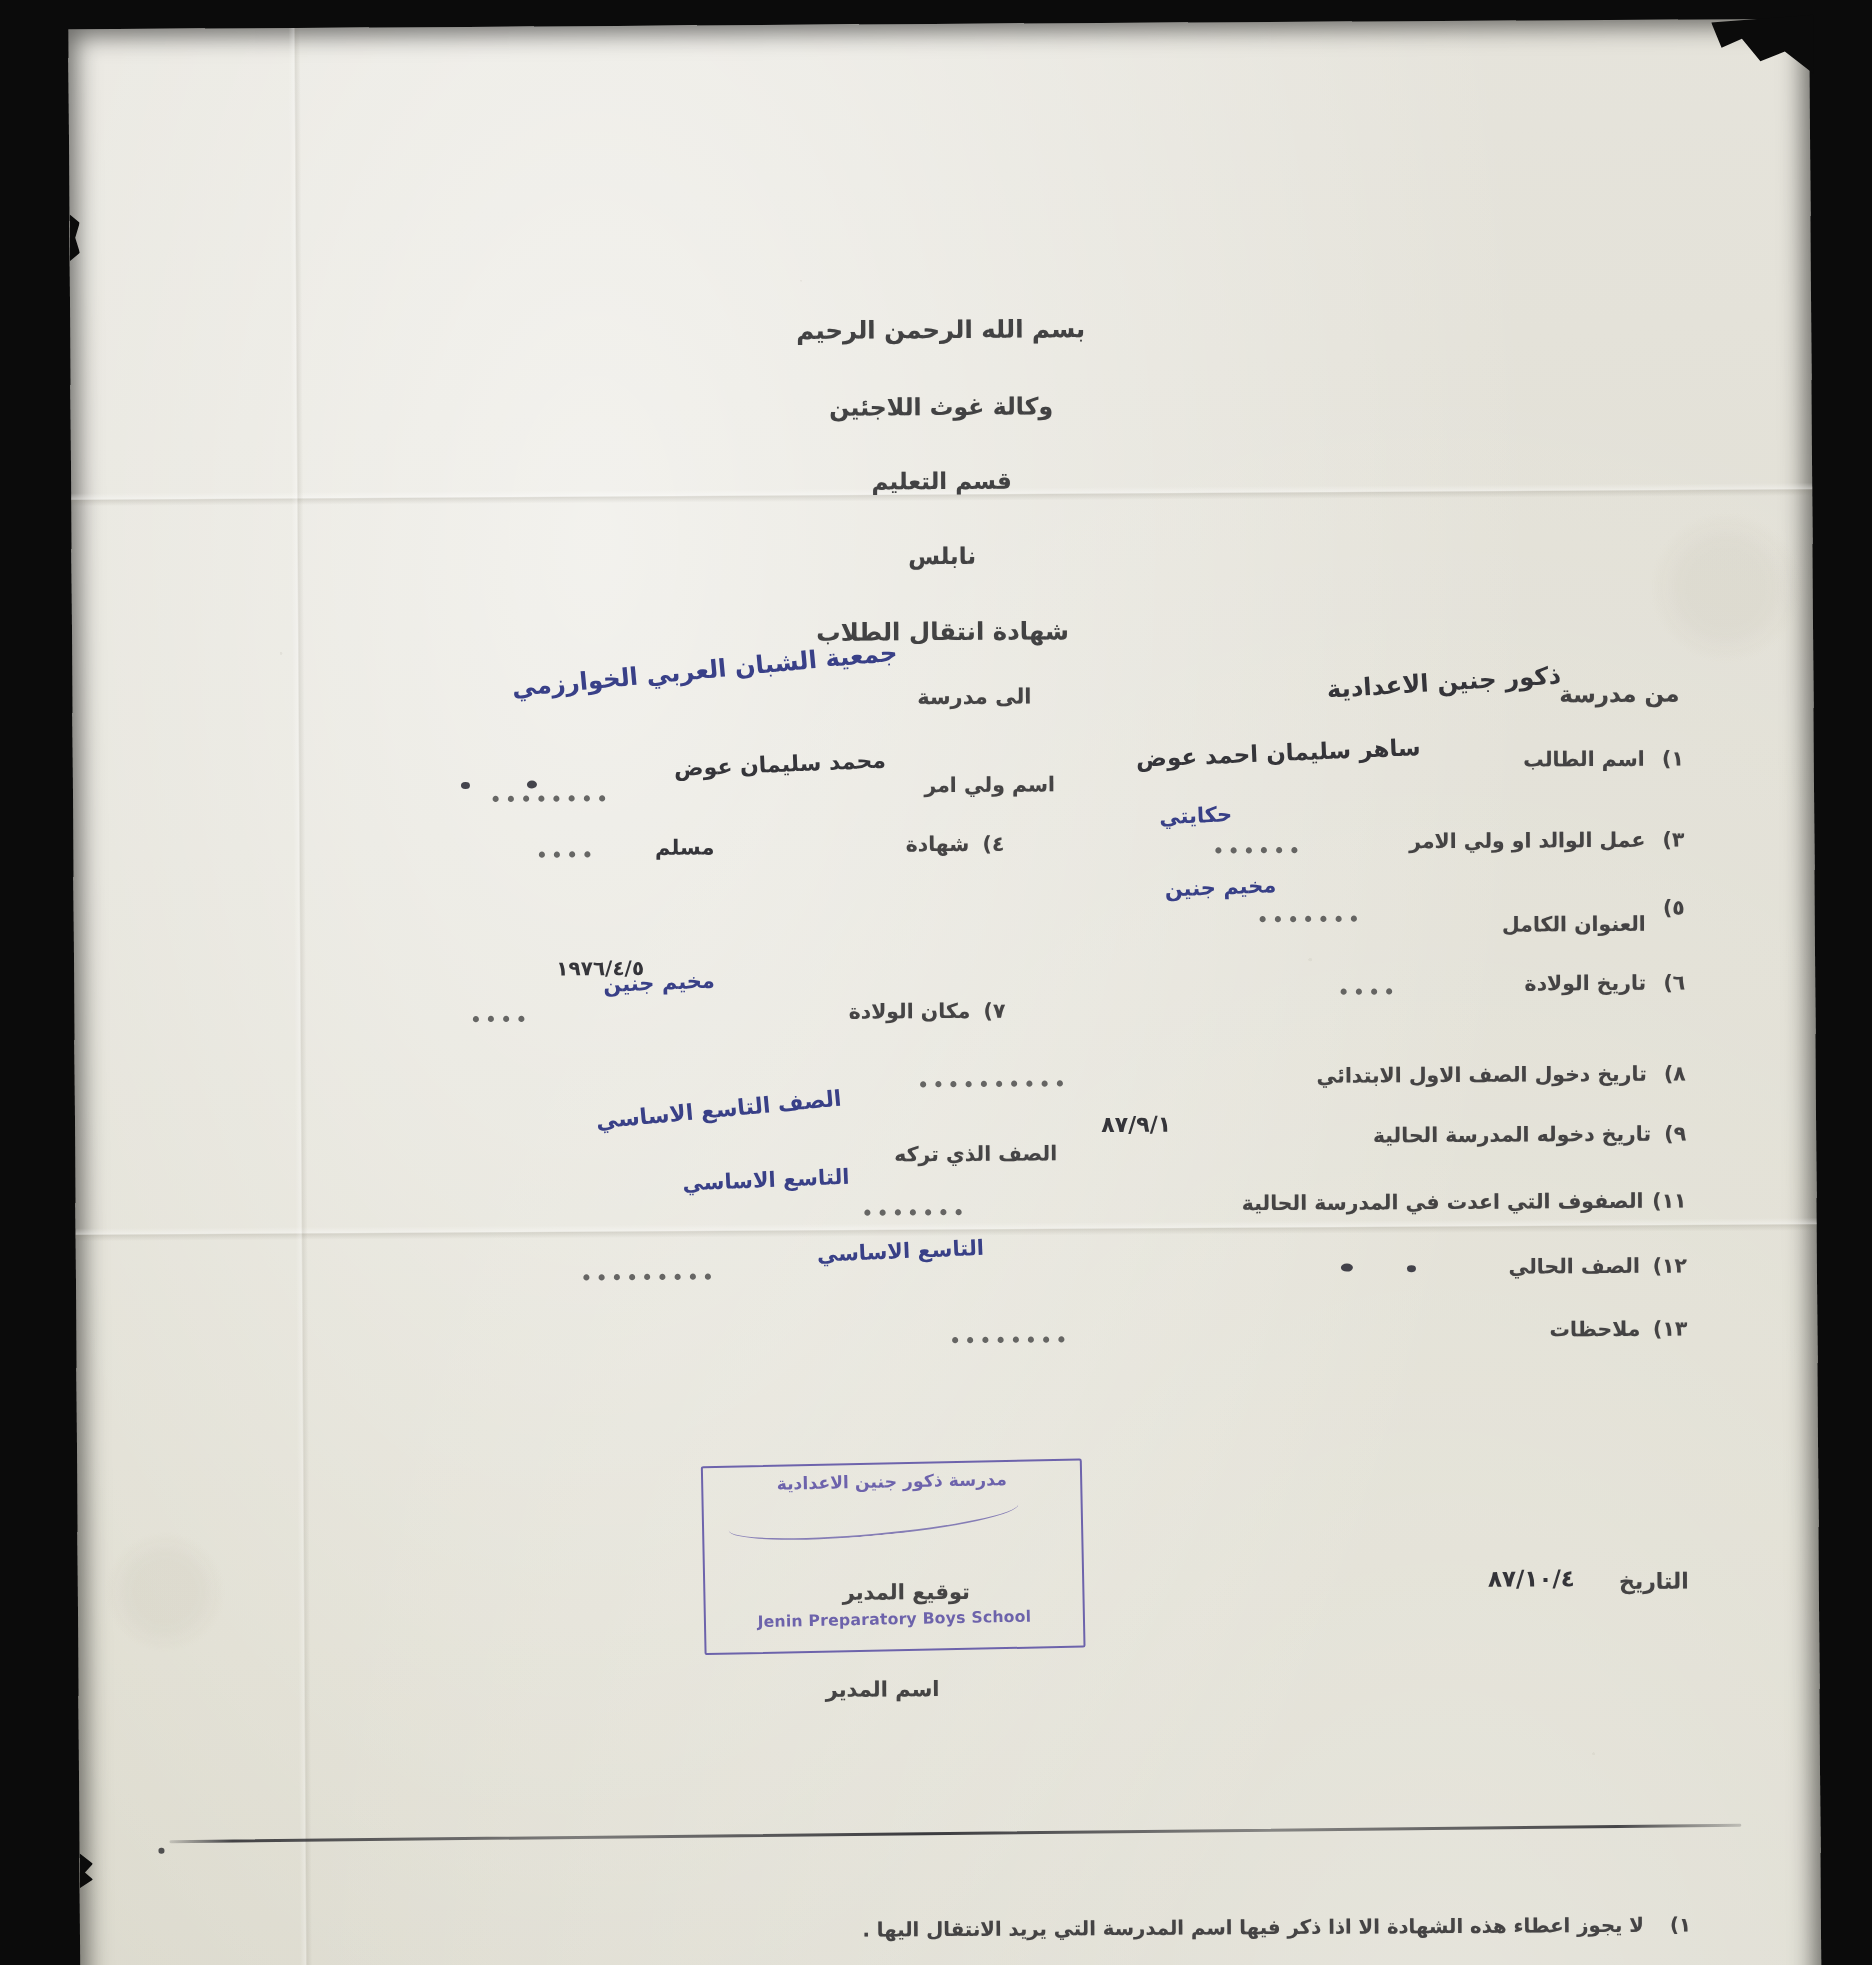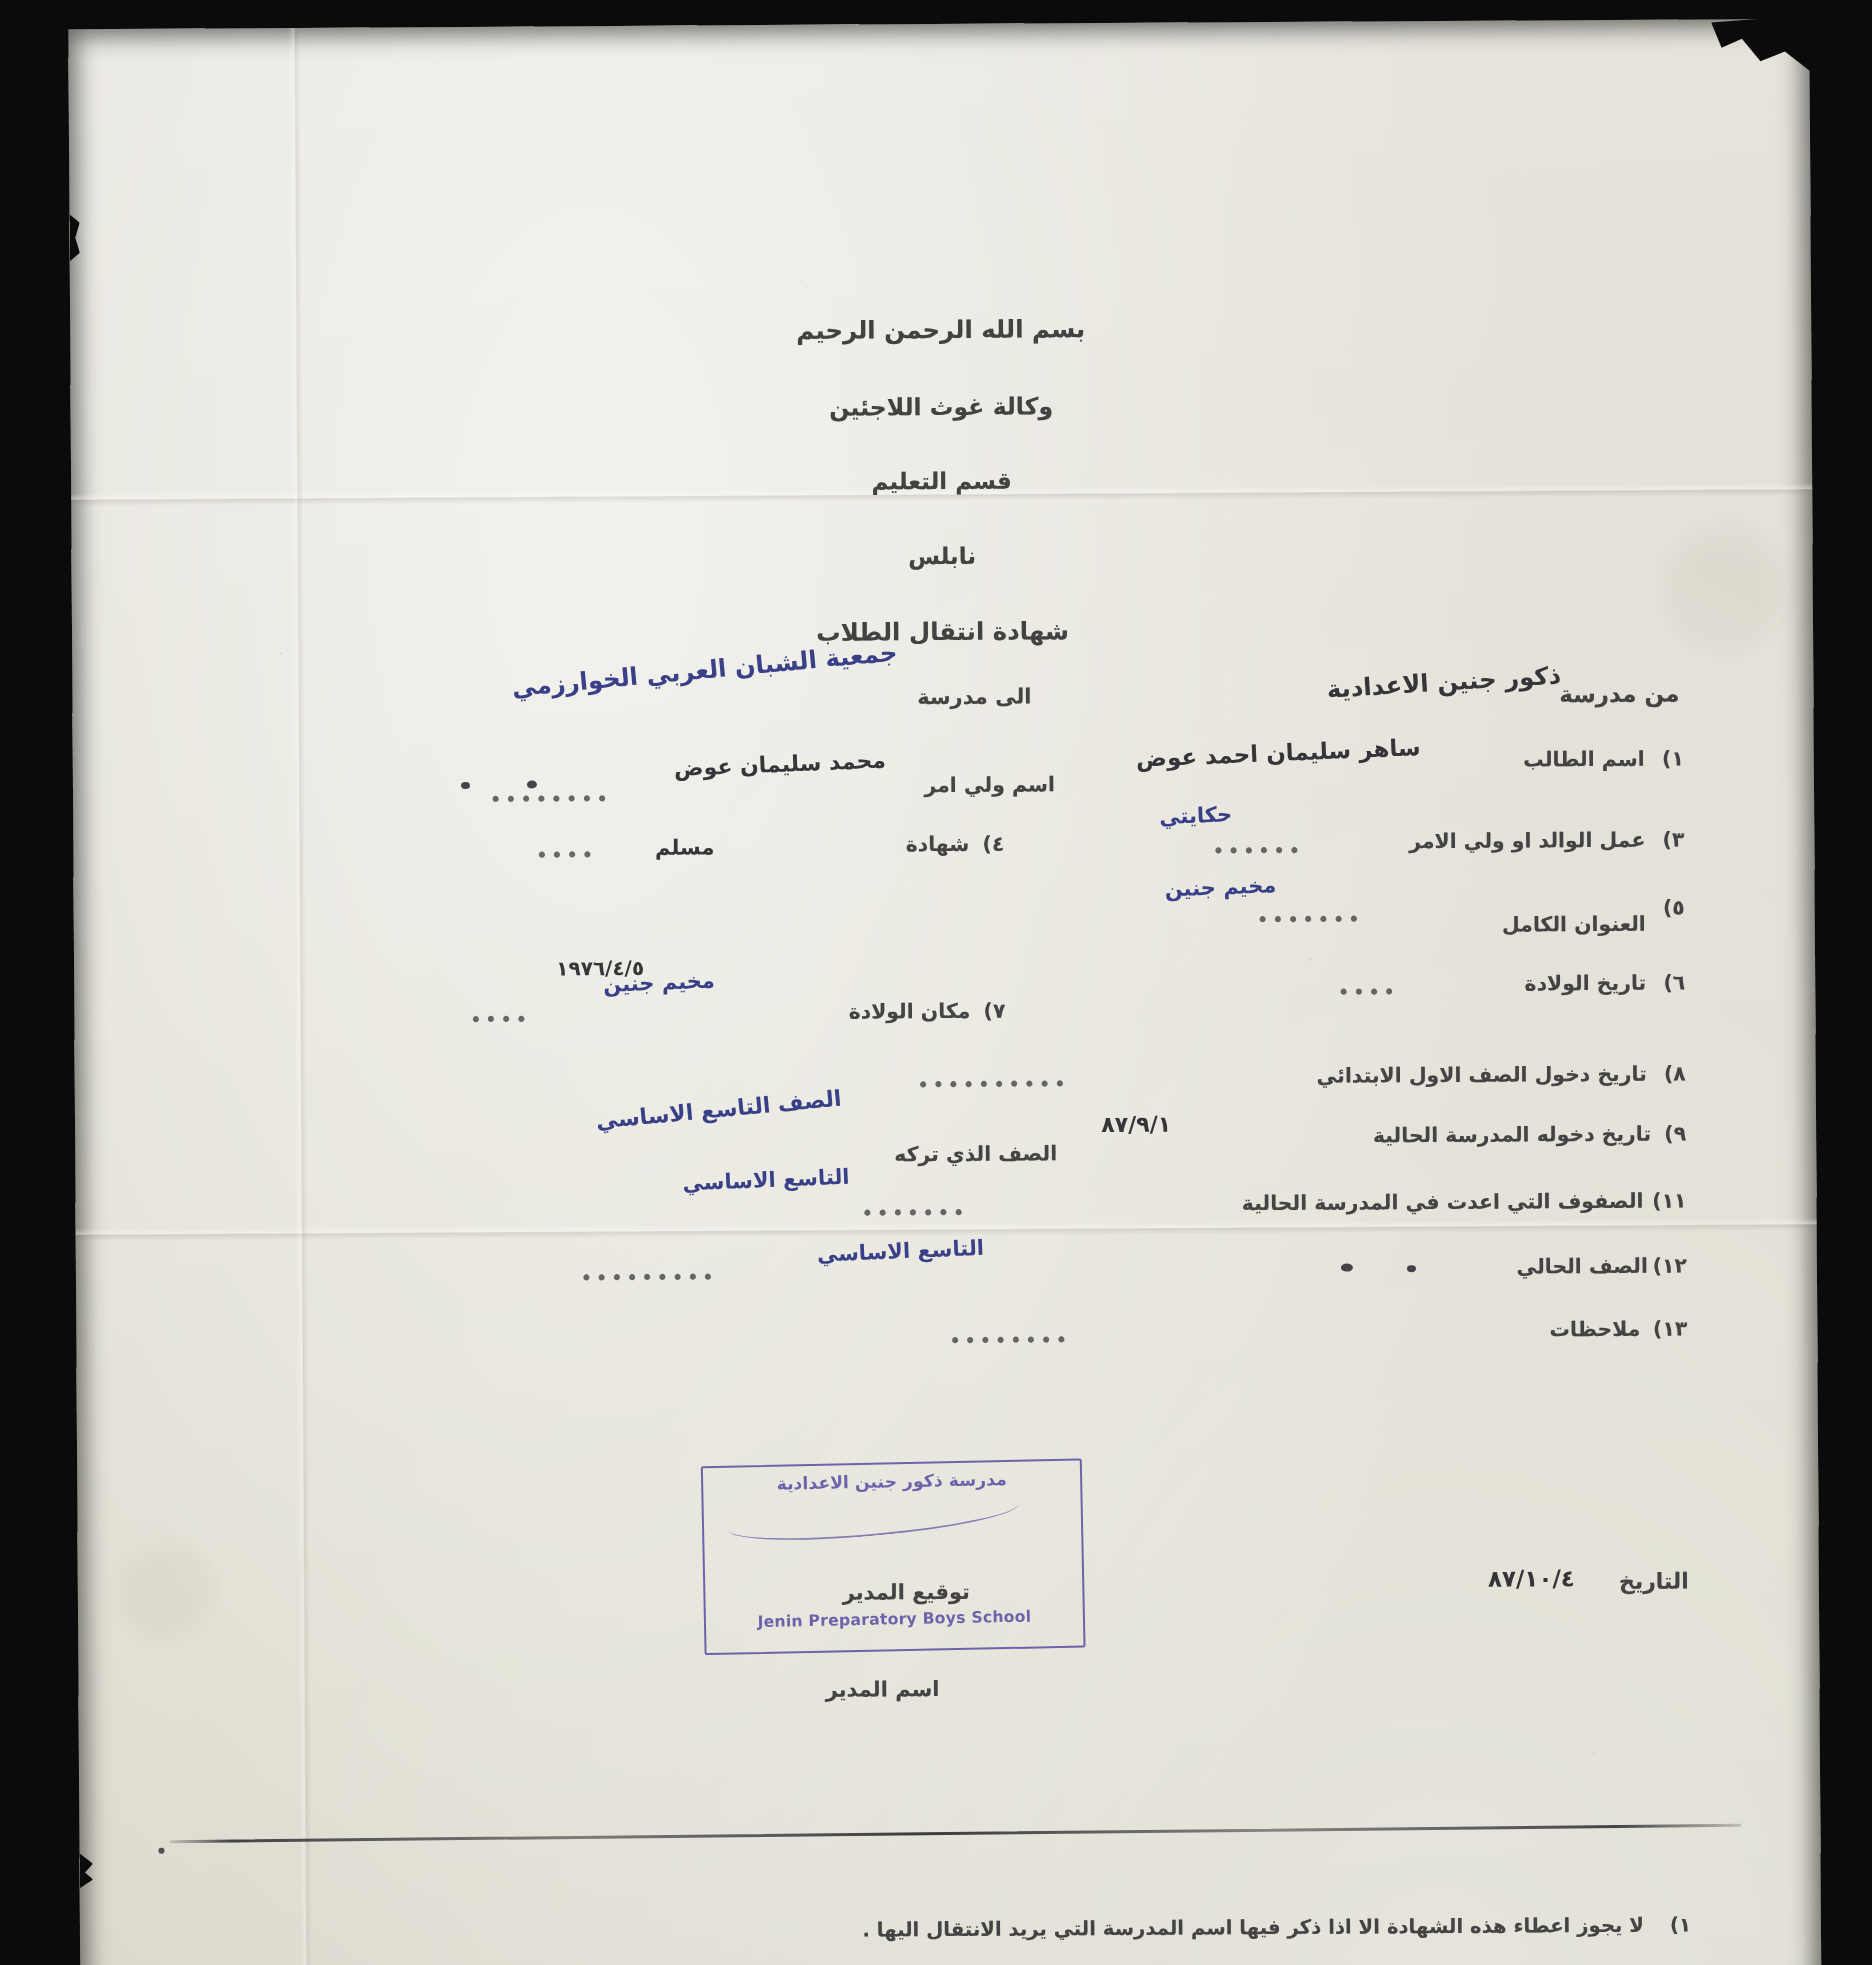--- a/index.html
+++ b/index.html
@@ -280,21 +280,21 @@
 
       <div class="printed" style="right:759px; top:1102px; font-size:20.4px;margin-top:16px;">الصف الذي تركه</div>
       <div class="hand ink-blue slant2" style="right:975px; top:1061px; font-size:22px;">الصف التاسع الاساسي</div>
 
       <div class="printed" style="right:130px; top:1169px; font-size:20.4px;">١١)</div>
       <div class="printed" style="right:173px; top:1169px; font-size:20.4px;">الصفوف التي اعدت في المدرسة الحالية</div>
       <div class="dots" style="right:849px; top:1177px; font-size:21px;">•••••••</div>
       <div class="hand ink-blue slant3" style="right:967px; top:1140px; font-size:21px;">التاسع الاساسي</div>
 
       <div class="printed" style="right:130px; top:1234px; font-size:20.4px;">١٢)</div>
-      <div class="printed" style="right:169px; top:1234px; font-size:20.4px;">الصف الحالي</div>
+      <div class="printed" style="right:177px; top:1234px; font-size:20.4px;">الصف الحالي</div>
       <div class="hand ink-blue slant3" style="right:833px; top:1212px; font-size:21px;">التاسع الاساسي</div>
       <div class="dots" style="right:1100px; top:1240px; font-size:21px;">•••••••••</div>
 
       <div class="printed" style="right:130px; top:1297px; font-size:20.4px;">١٣)</div>
       <div class="printed" style="right:177px; top:1297px; font-size:20.4px;">ملاحظات</div>
       <div class="dots" style="right:747px; top:1305px; font-size:21px;">••••••••</div>
 
       <div class="printed" style="right:130px; top:1549px; font-size:22px;">التاريخ</div>
       <div class="hand ink-dark" style="right:244px; top:1545px; font-size:23px;">٨٧/١٠/٤</div>
 

